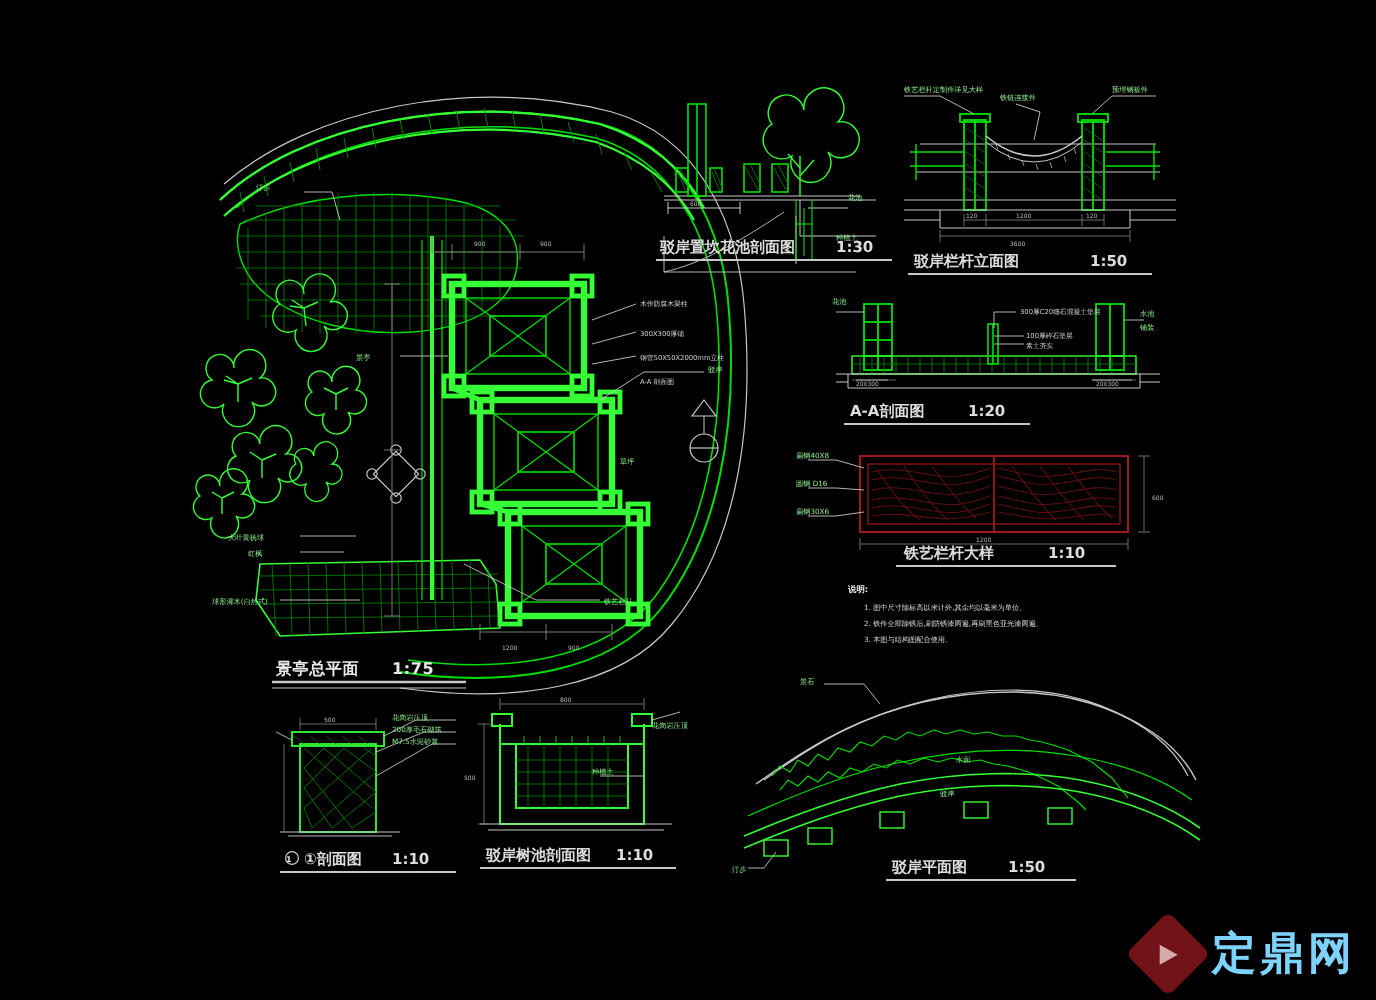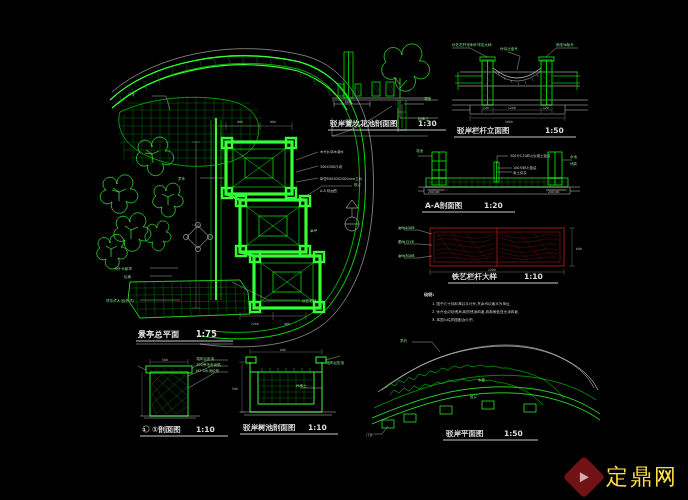--- a/index.html
+++ b/index.html
@@ -21,21 +21,21 @@
   .w{stroke:#c8c8c8;fill:none;}
   .wd{stroke:#787878;fill:none;}
   .r{stroke:#a01818;fill:none;}
   .rd{stroke:#5e0e0e;fill:none;}
   #wm{position:absolute;right:10px;bottom:8px;display:flex;align-items:center;gap:7px;}
   #wm .dia{width:30px;height:30px;background:#7a1418;transform:rotate(45deg);
            border-radius:4px;display:flex;align-items:center;justify-content:center;opacity:.92;}
   #wm .dia i{display:block;width:0;height:0;transform:rotate(-45deg);
              border-top:5px solid transparent;border-bottom:5px solid transparent;
              border-left:9px solid #e6b9b9;}
-  #wm .wmtx{font-size:22px;font-weight:normal;color:#fde047;letter-spacing:2px;}
+  #wm .wmtx{font-size:22px;font-weight:bold;color:#7dd3fc;letter-spacing:2px;}
 </style>
 </head>
 <body>
 
 <div id="sheet">
 
 <svg class="cad" viewBox="0 0 688 500">
 
   <g>
 

